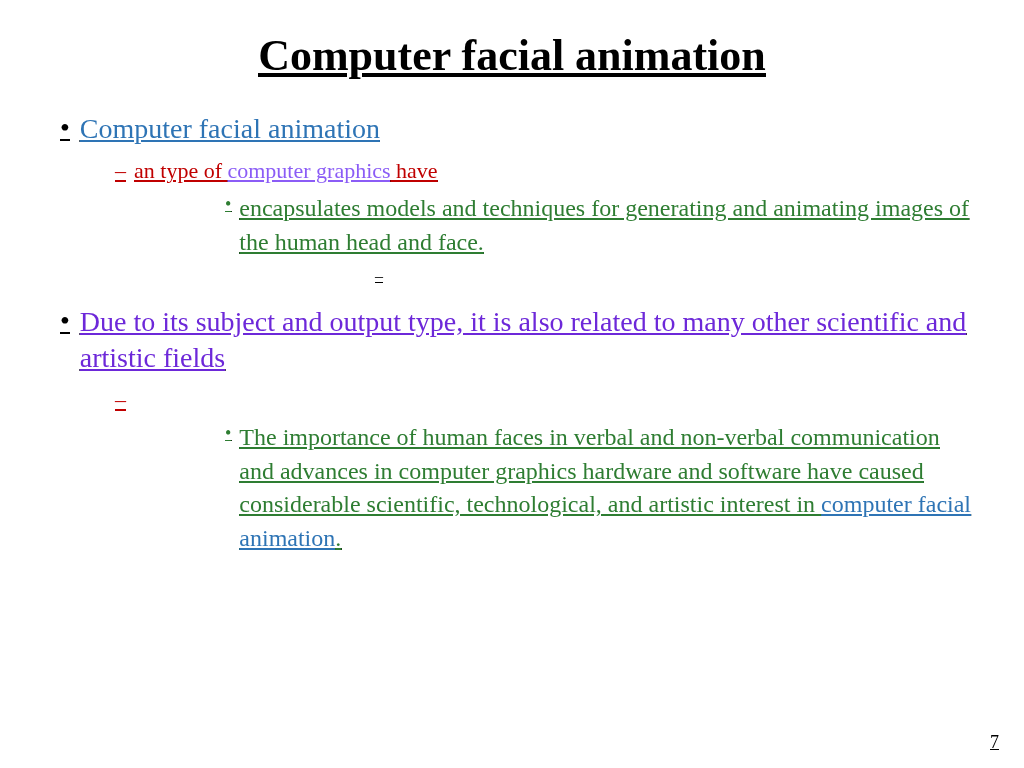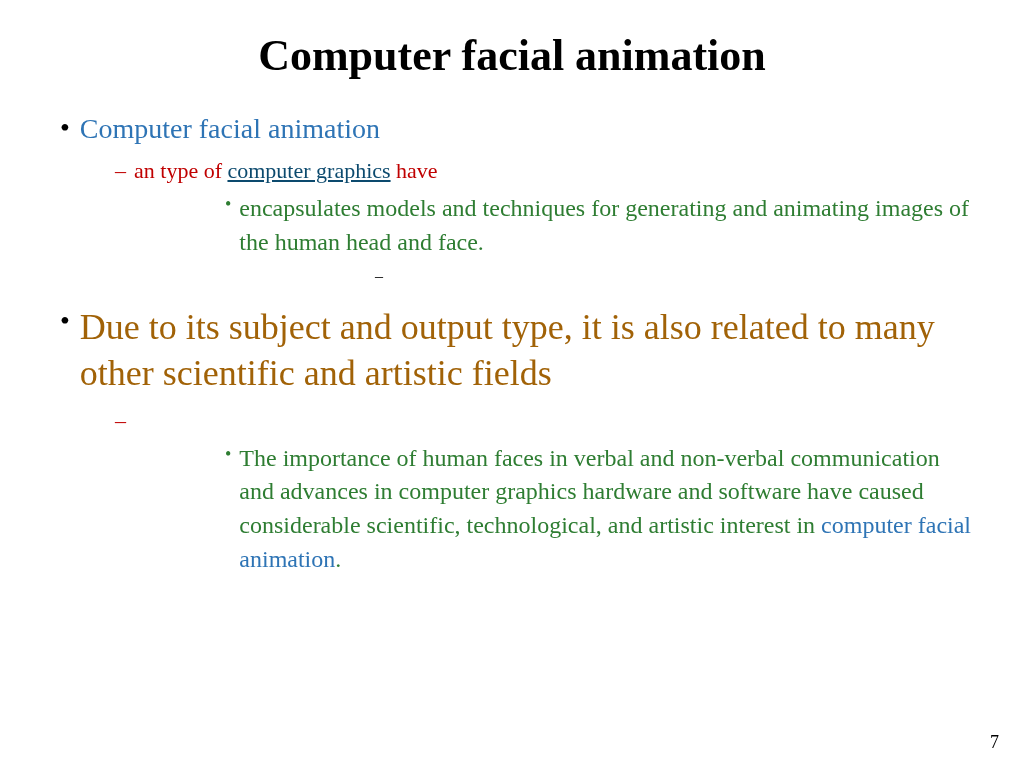--- a/index.html
+++ b/index.html
@@ -1,18 +1,19 @@
 <!DOCTYPE html>
 <html><head>
   <meta charset="utf-8">
   <style>
     * {
       margin: 0;
       padding: 0;
       box-sizing: border-box;
+      text-decoration: underline;
     }
 
     body {
       width: 1024px;
       height: 768px;
       background: #ffffff;
       font-family: 'Times New Roman', Times, serif;
       overflow: hidden;
       position: relative;
     }
@@ -82,21 +83,21 @@
     }
 
     .bullet-l2 .dash-text {
       font-size: 22px;
       color: #c00000;
       line-height: 1.3;
     }
 
     .bullet-l2 .dash-text a,
     .link-underline {
-      color: #0c4a6e;
+      color: #8b5cf6;
       text-decoration: underline;
     }
 
     
     .indent-l3 {
       margin-left: 110px;
     }
 
     .bullet-l3 {
       display: flex;
@@ -200,21 +201,21 @@
         <div class="indent-l4">
           <div class="bullet-l4">
             <span class="dash-marker-sm">–</span>
           </div>
         </div>
       </div>
     </div>
 
     <div class="bullet-l1 bullet-l1-black section-gap">
       <span class="bullet-marker">•</span>
-      <span class="bullet-text" style="color:#a16207; font-size:36px;">Due to its subject and output type, it is also related to many other scientific and artistic fields</span>
+      <span class="bullet-text" style="color:#6d28d9; font-size:28px;">Due to its subject and output type, it is also related to many other scientific and artistic fields</span>
     </div>
 
     <div class="indent-l2">
       <div class="bullet-l2">
         <span class="dash-marker">–</span>
       </div>
 
       <div class="indent-l3">
         <div class="bullet-l3">
           <span class="bullet-marker-sm">•</span>

